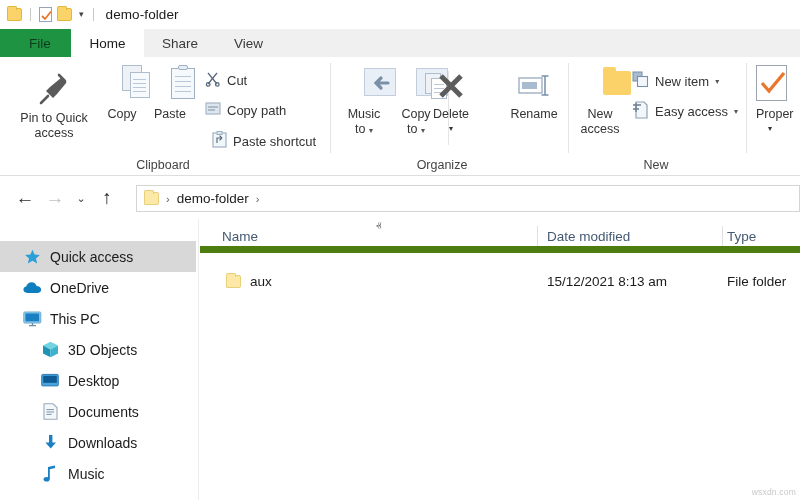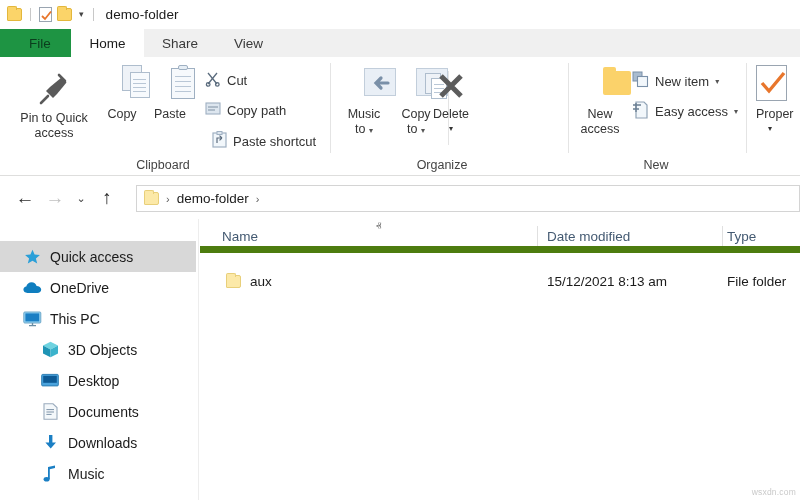--- a/index.html
+++ b/index.html
@@ -338,20 +338,30 @@
     <div class="bigbtn" style="left:425px; top:8px; width:52px;">
       <span class="glyph">
         <svg style="margin-top:6px" width="30" height="30" viewBox="0 0 30 30">
           <path d="M5 5 L25 25 M25 5 L5 25" stroke="#5c5c5c" stroke-width="5" stroke-linecap="butt"></path>
         </svg>
       </span>
       <span>Delete</span>
       <span class="caret-b">▾</span>
     </div>
 
+    <div class="bigbtn" style="left:506px; top:8px; width:56px;">
+      <span class="glyph">
+        <svg style="margin-top:8px" width="34" height="26" viewBox="0 0 34 26">
+          <rect x="2" y="5" width="23" height="15" fill="#fff" stroke="#9fb0c2" stroke-width="1.4"></rect>
+          <rect x="5" y="9" width="15" height="7" fill="#a9bccf"></rect>
+          <path d="M28 3 L28 22 M24.5 3 L31.5 3 M24.5 22 L31.5 22" stroke="#7a90a8" stroke-width="1.5" fill="none"></path>
+        </svg>
+      </span>
+      <span>Rename</span>
+    </div>
 
     <div class="glabel" style="left:442px">Organize</div>
 
     <div class="bigbtn" style="left:576px; top:8px; width:48px;">
       <span class="glyph">
         <span class="newfolder-ico"><span class="tab2"></span><span class="f"></span></span>
       </span>
       <span>New</span>
       <span style="display:block">access</span>
     </div>

